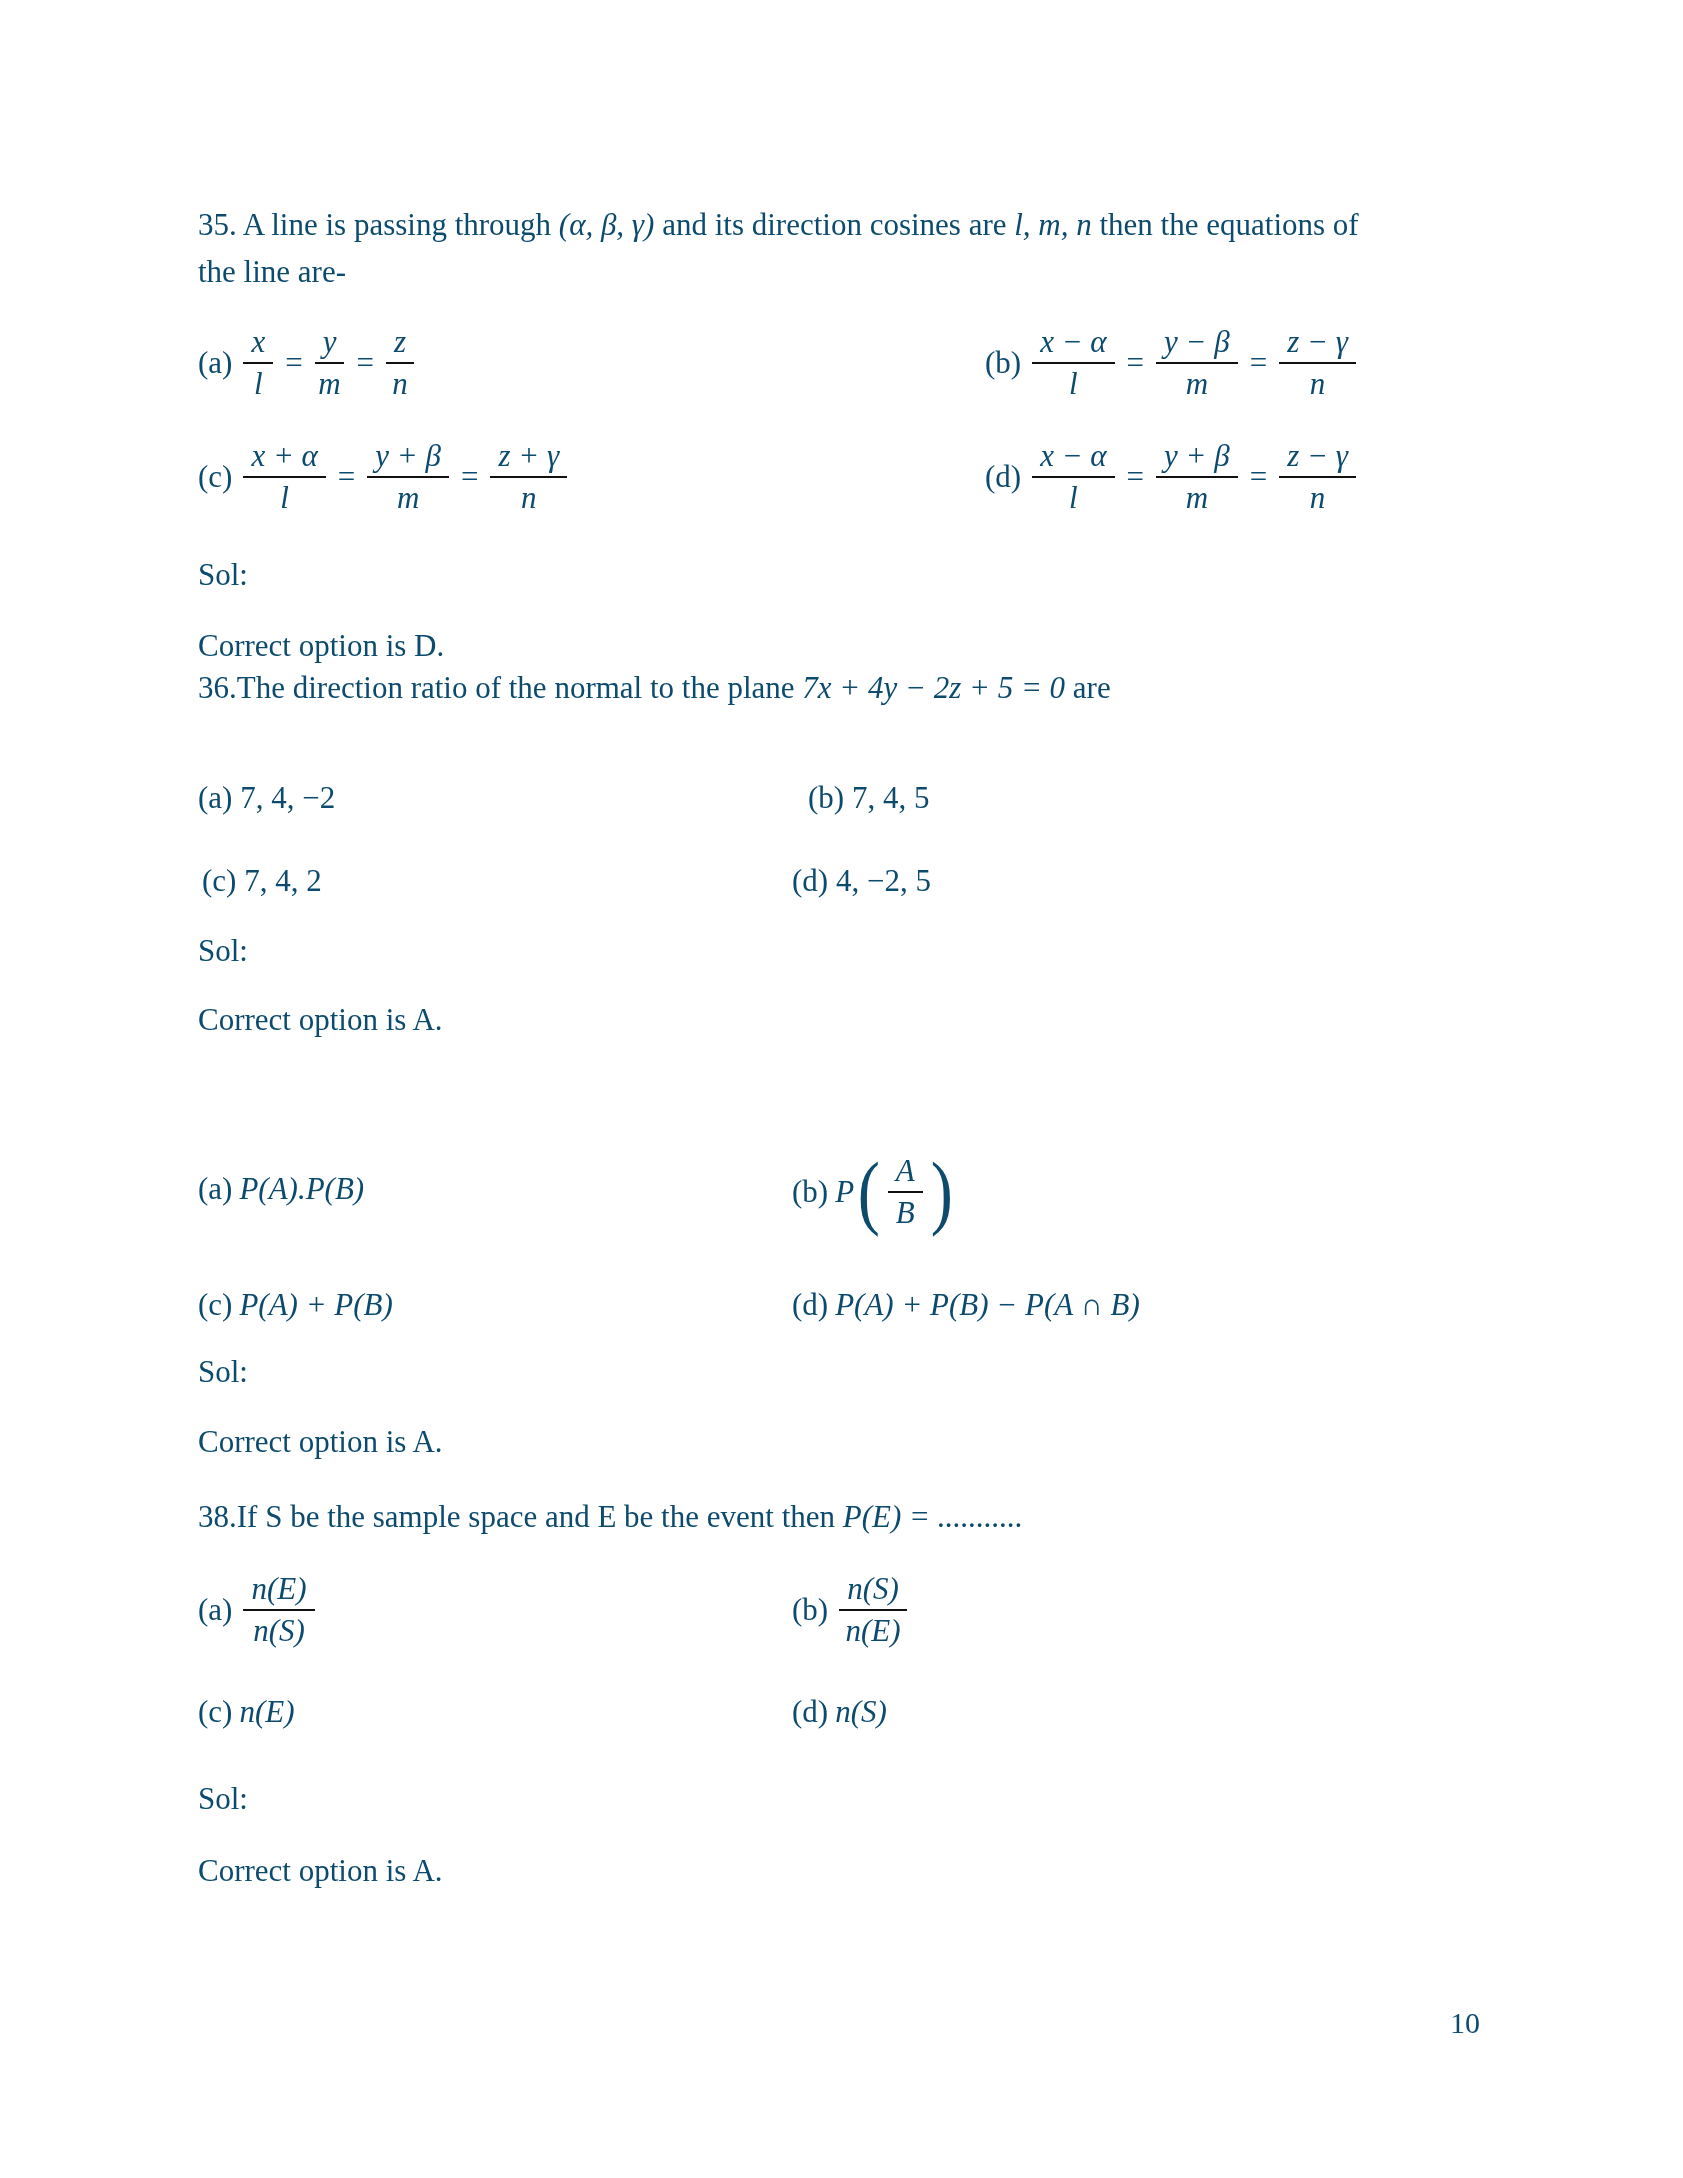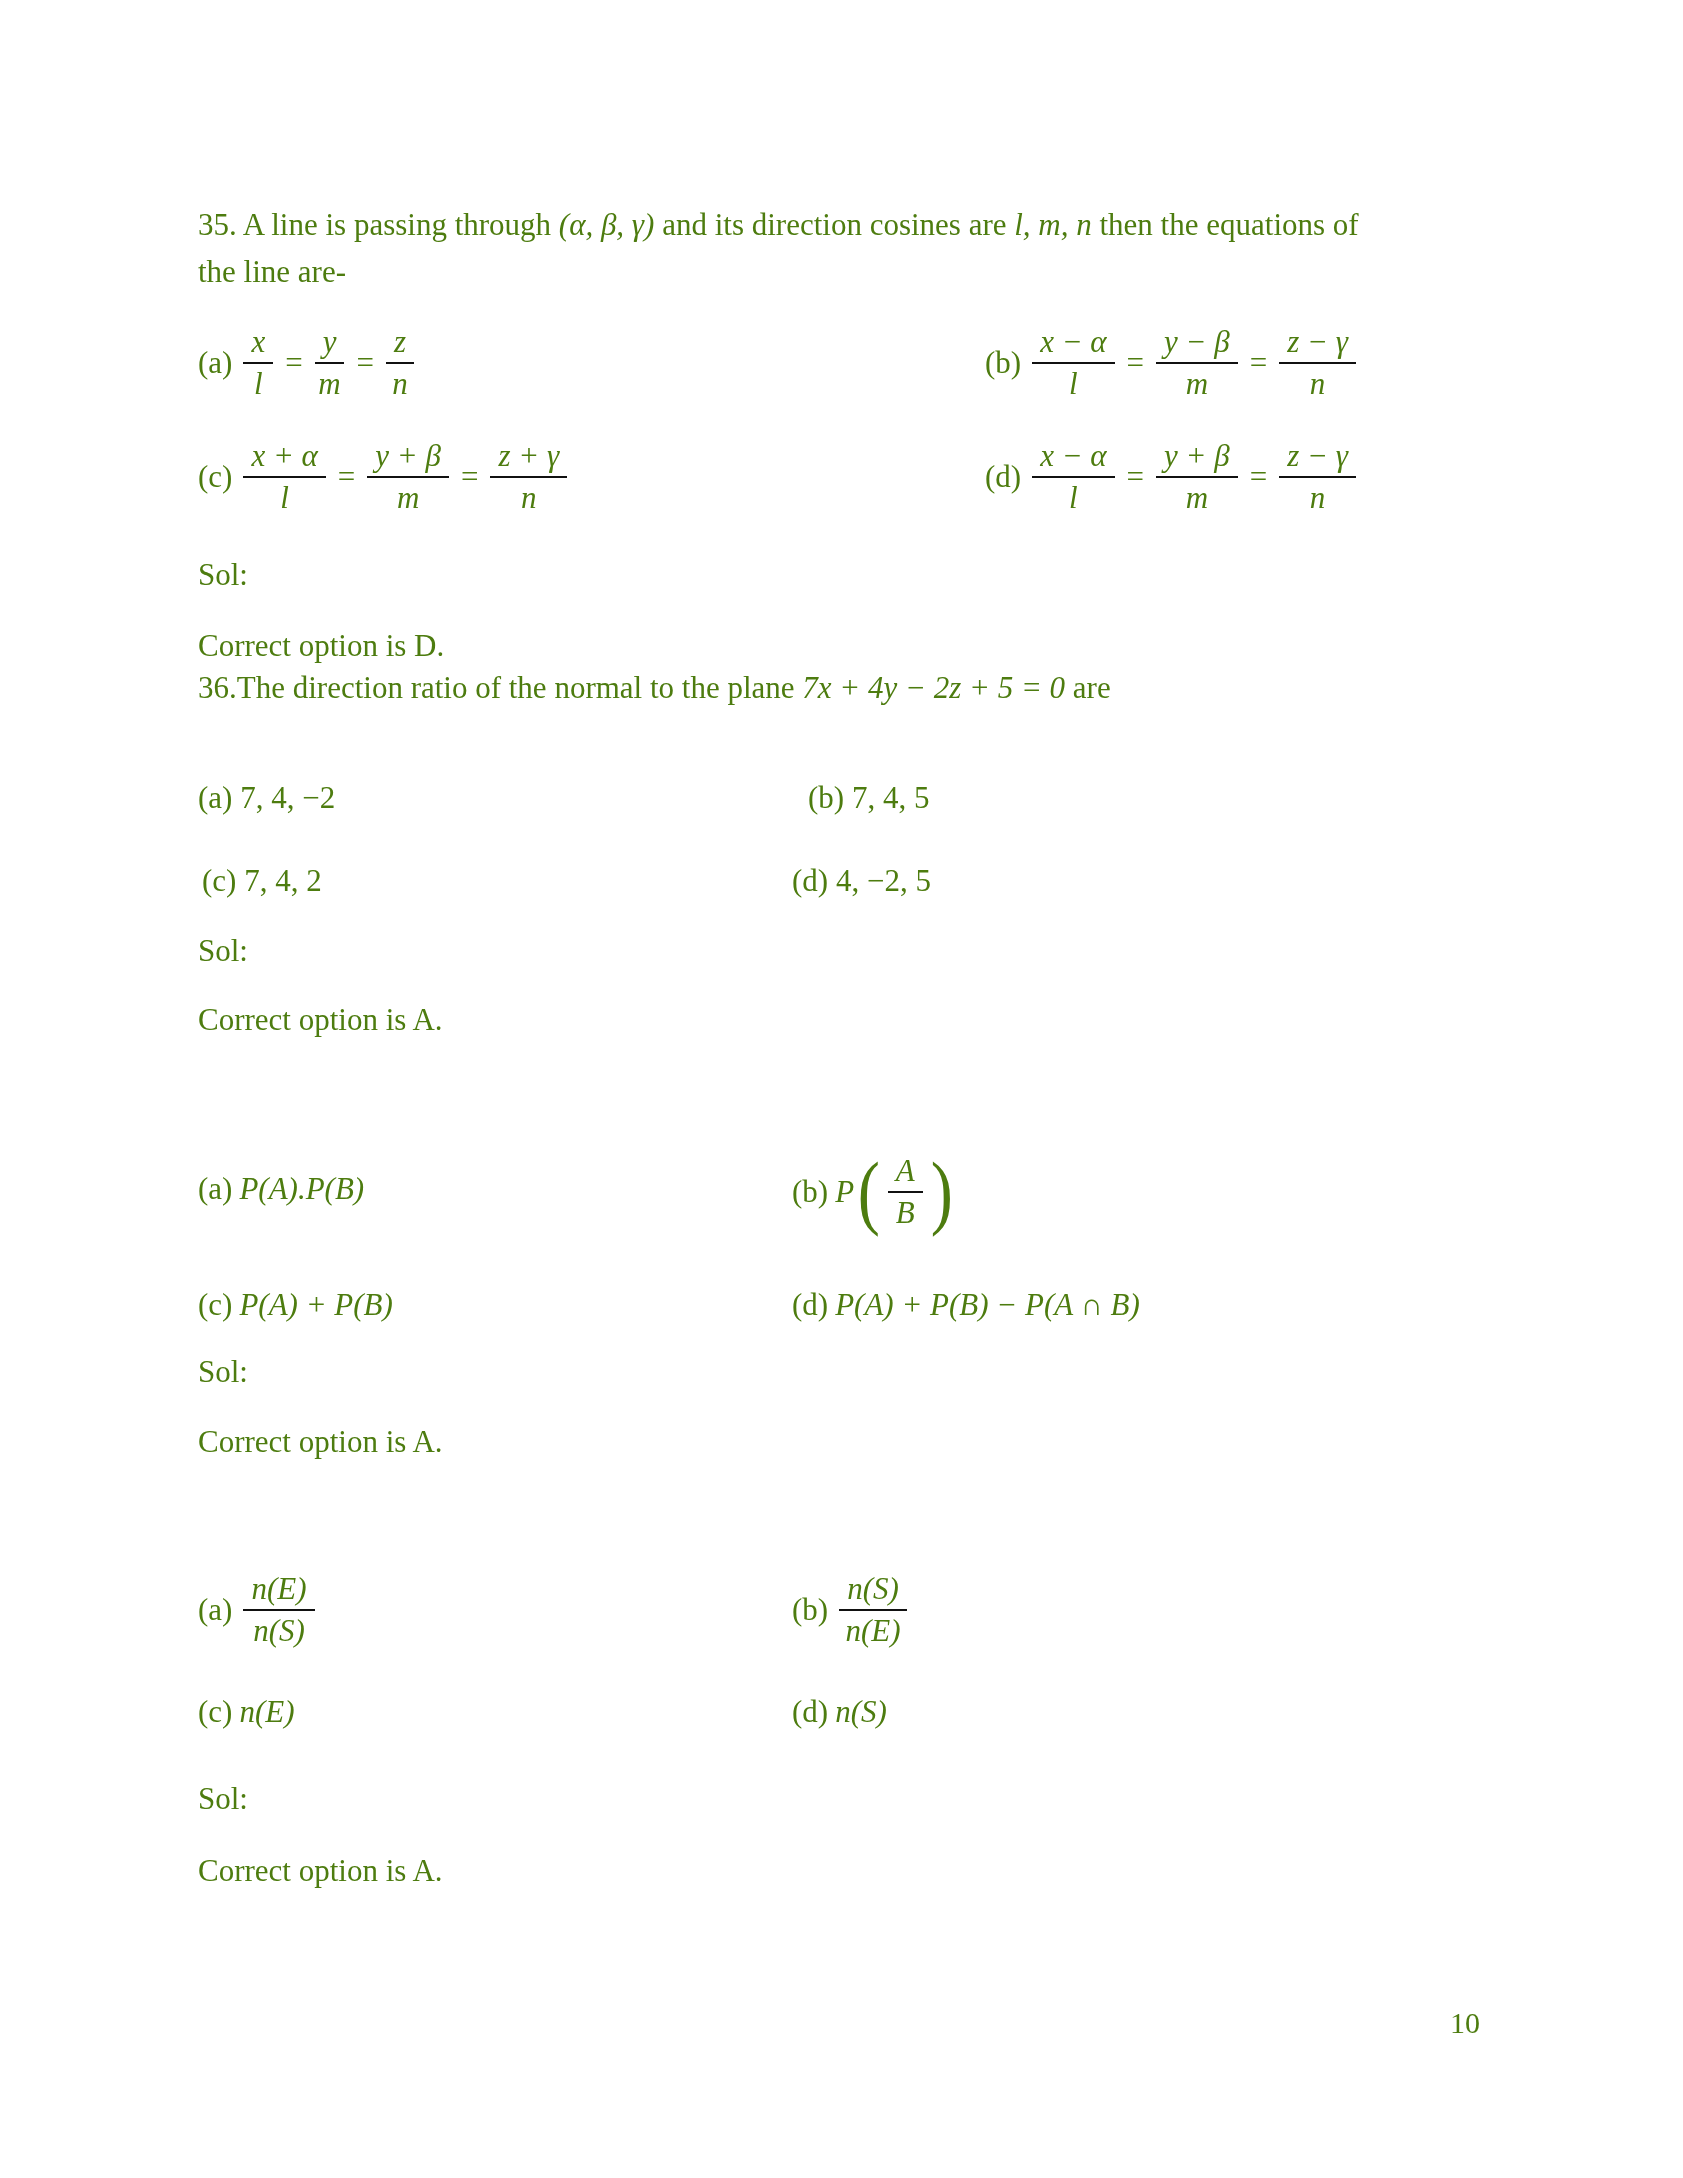--- a/index.html
+++ b/index.html
@@ -2,21 +2,21 @@
 <html><head>
 <meta charset="utf-8">
 <style>
   html, body { margin: 0; padding: 0; background: #e8e8e8; }
   .page {
     position: relative;
     width: 1683px;
     height: 2178px;
     background: #ffffff;
     font-family: "Liberation Serif", "DejaVu Serif", serif;
-    color: #4d7c0f;
+    color: #0c4a6e;
     overflow: hidden;
   }
   .line {
     position: absolute;
     font-size: 31px;
     line-height: 40px;
     white-space: nowrap;
   }
   .qtext { line-height: 47px; white-space: normal; width: 1317px; }
   .mi { font-style: italic; }
@@ -179,20 +179,23 @@
     <span class="mi">P(A) + P(B)</span>
   </div>
   <div class="opt-row" style="left:792px; top:1287px;">
     <span class="opt-label">(d)</span>
     <span class="mi">P(A) + P(B) − P(A ∩ B)</span>
   </div>
 
   <div class="line" style="left:198px; top:1352px;">Sol:</div>
   <div class="line" style="left:198px; top:1422px;">Correct option is A.</div>
 
+  <div class="line" style="left:198px; top:1497px;">
+    <span>38.If S be the sample space and E be the event then </span><span class="mi">P(E) = ...........</span>
+  </div>
 
   <div class="opt-row" style="left:198px; top:1572px;">
     <span class="opt-label">(a)</span>
     <span class="frac">
         <span class="num">n(E)</span>
         <span class="den">n(S)</span>
       </span>
   </div>
   <div class="opt-row" style="left:792px; top:1572px;">
     <span class="opt-label">(b)</span>

